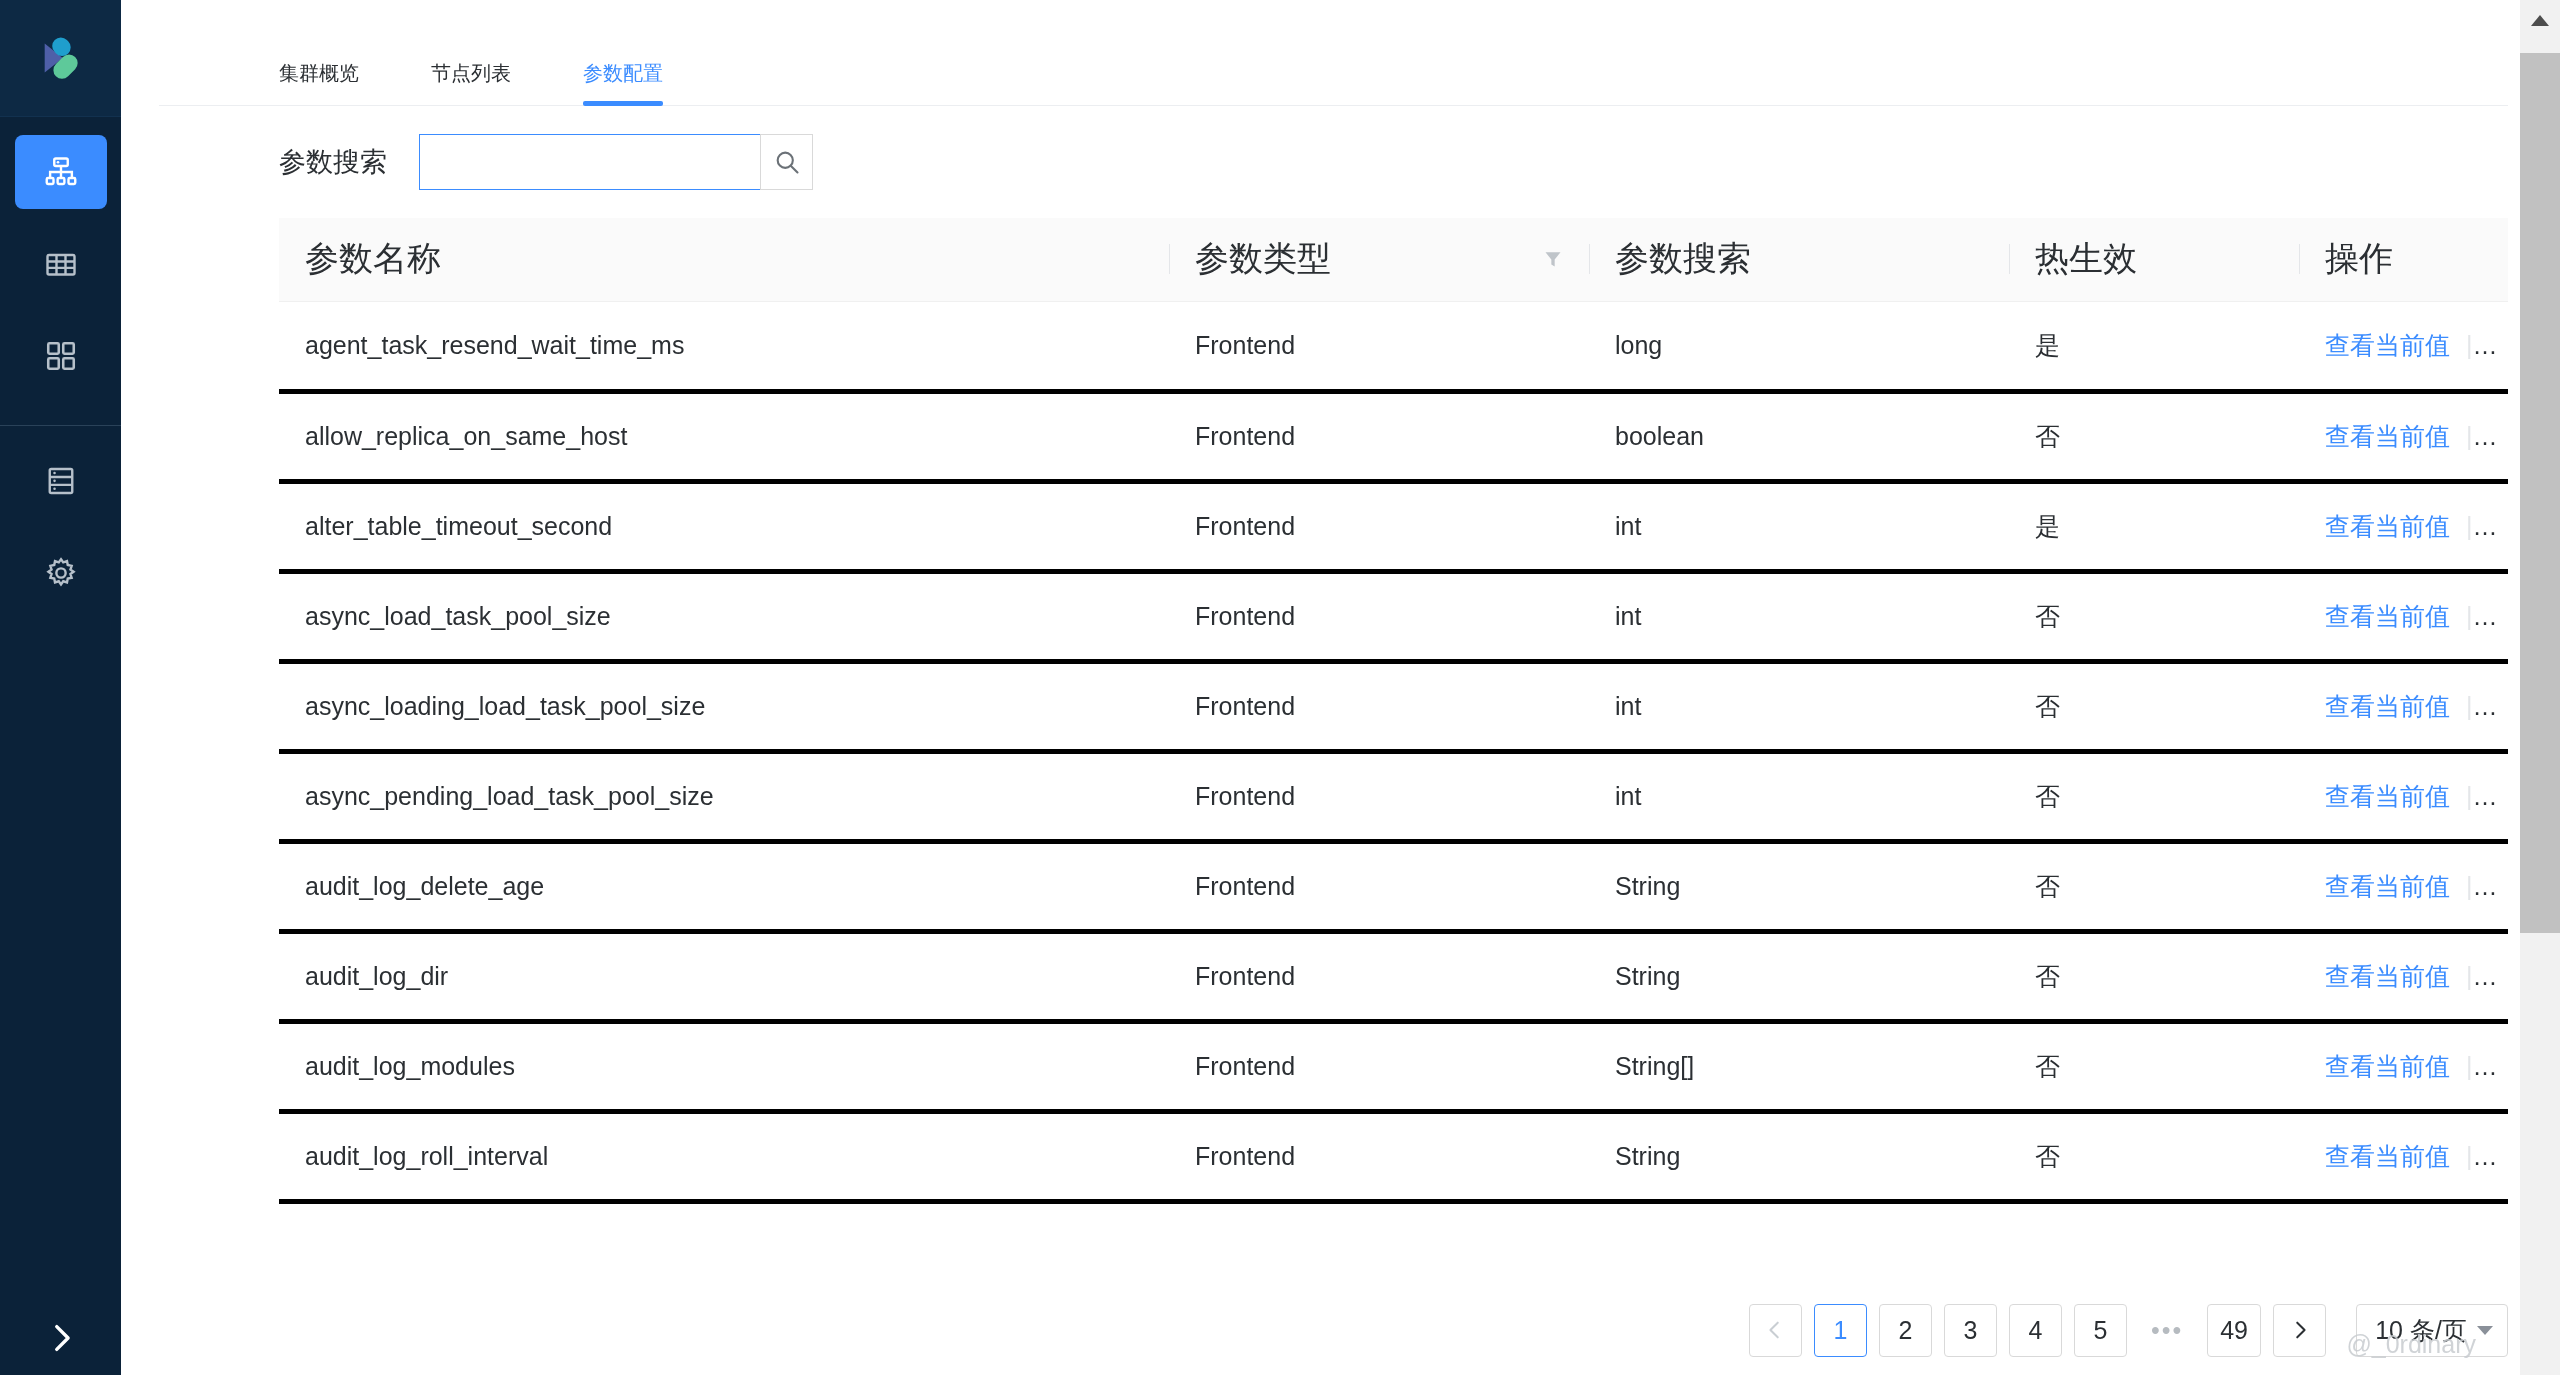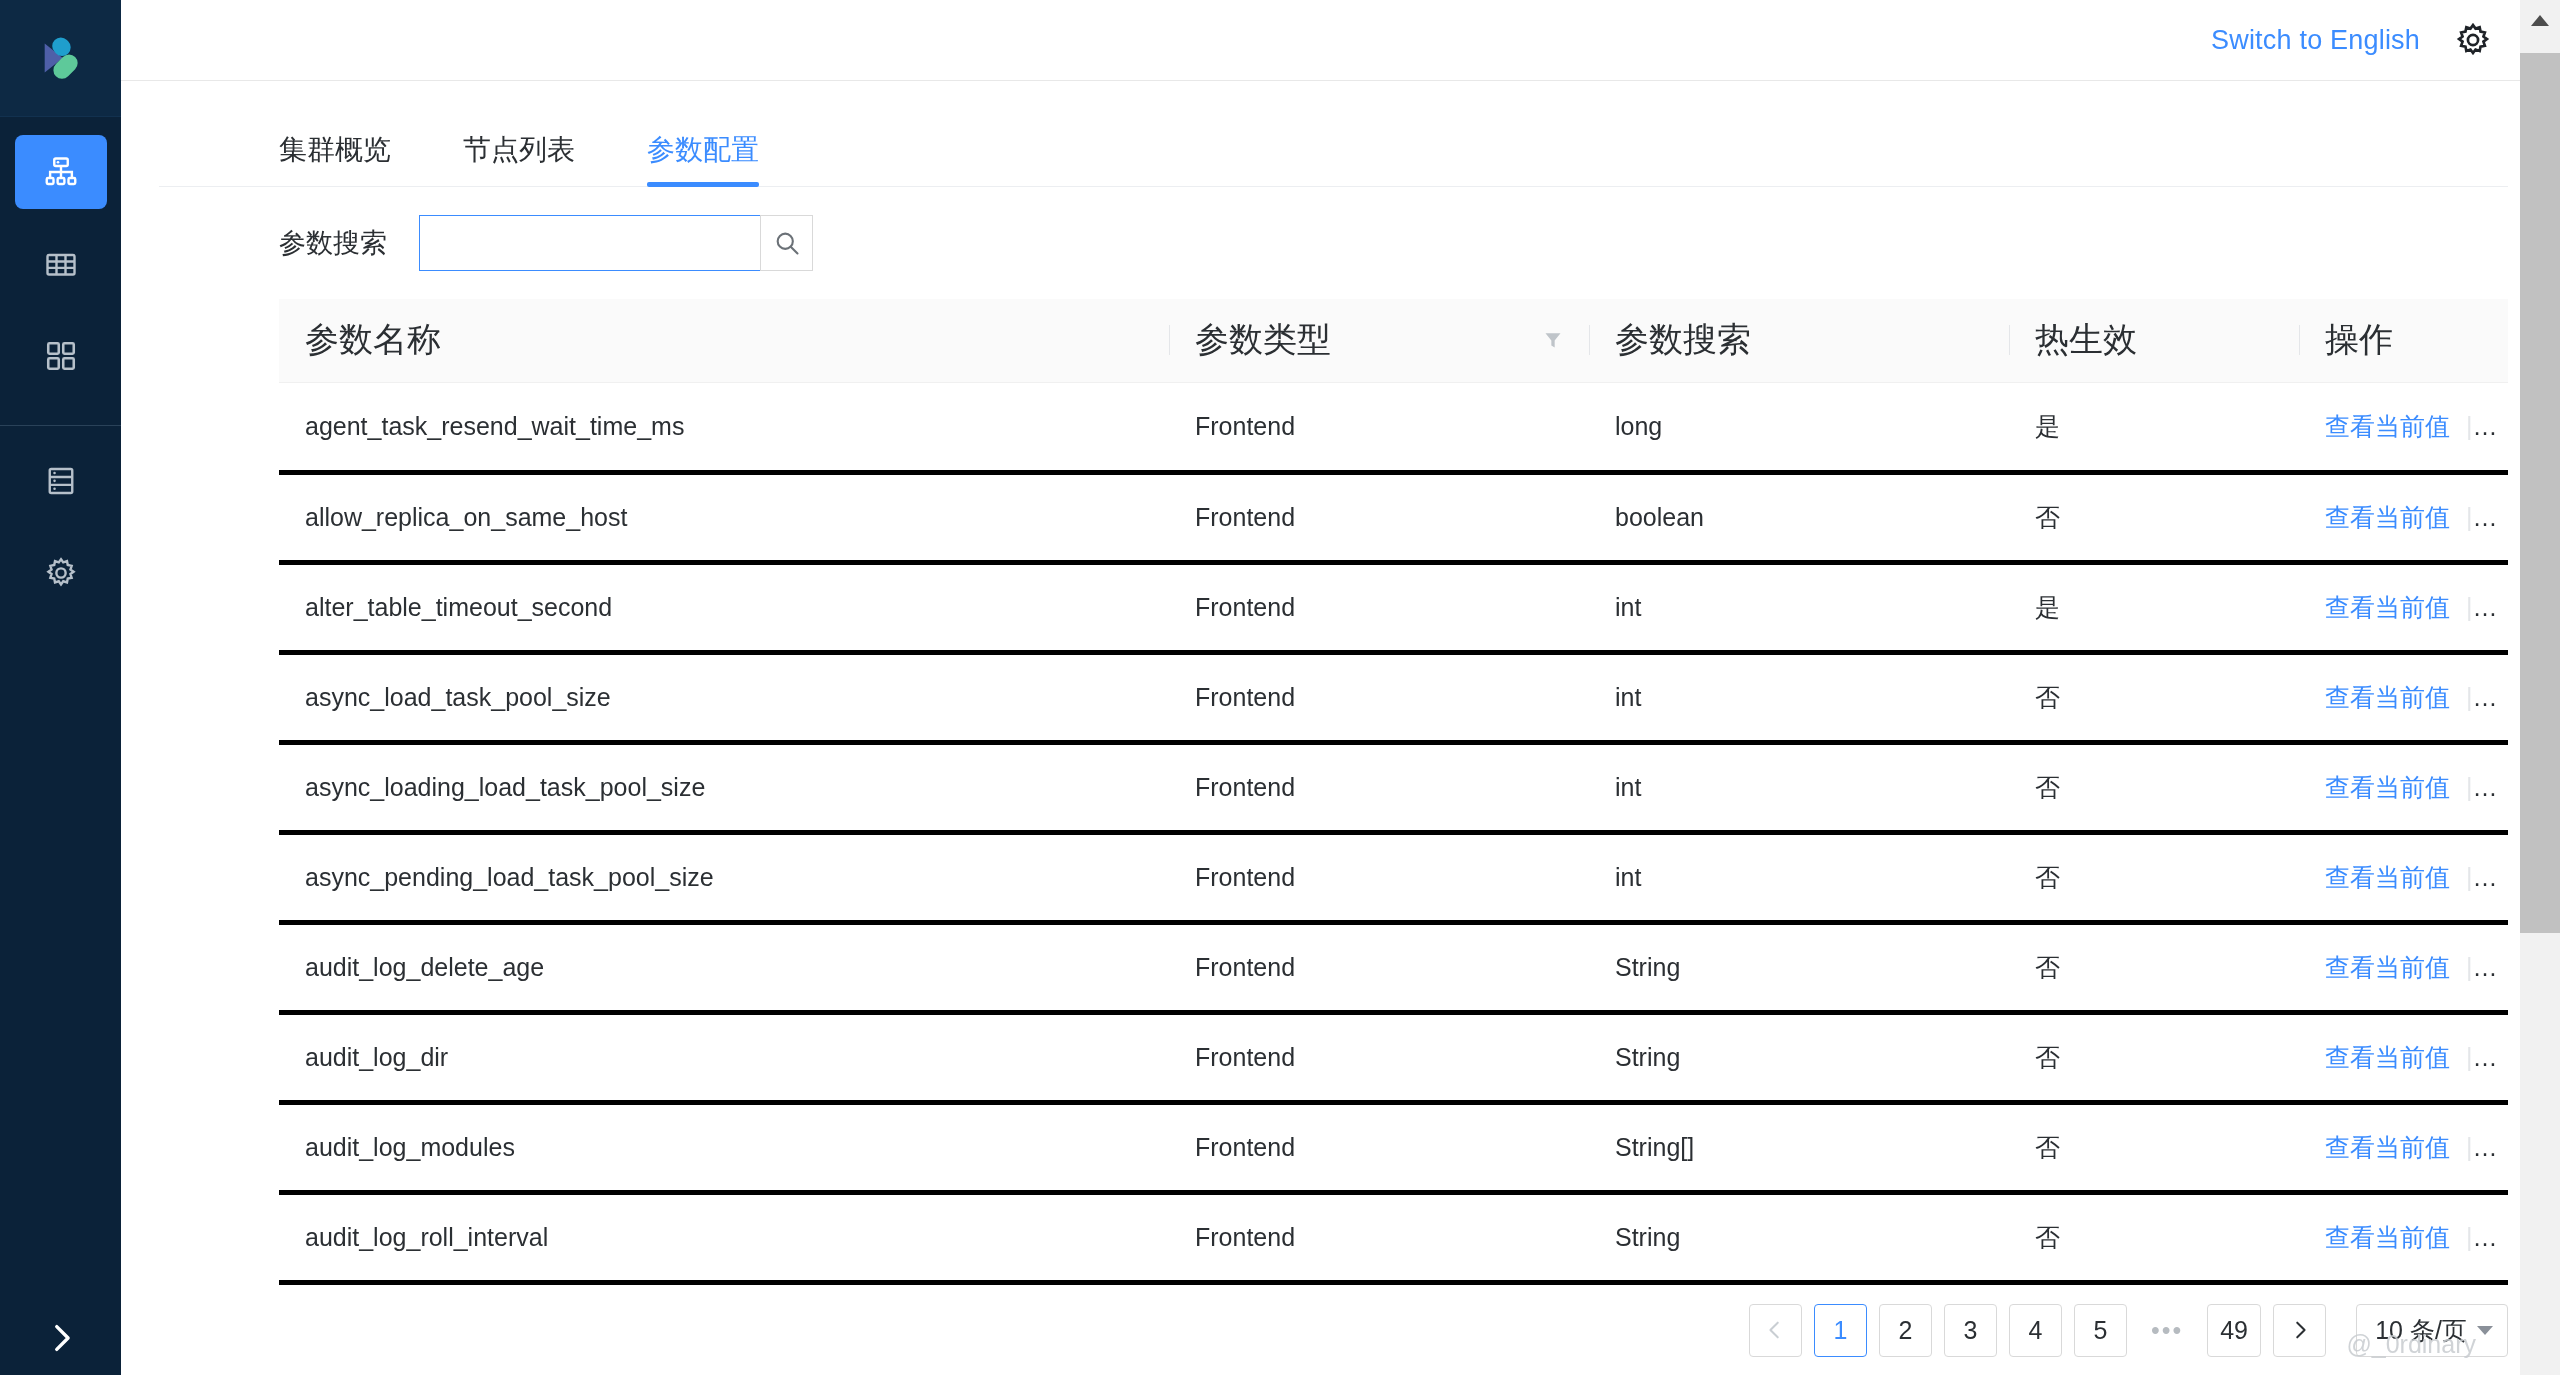--- a/index.html
+++ b/index.html
@@ -78,21 +78,21 @@
   }
 
   
   .tabs {
     display: flex; align-items: flex-end;
     height: 106px; flex: 0 0 106px;
     border-bottom: 1px solid #eceef1;
     padding-left: 120px;
   }
   .tab {
-    font-size: 28px; color: #2b2f33;
+    font-size: 20px; color: #2b2f33;
     padding-bottom: 22px; margin-right: 72px;
     cursor: pointer; position: relative;
     line-height: 1;
   }
   .tab.active { color: #3b8cff; }
   .tab.active::after {
     content: ""; position: absolute;
     left: 0; right: 0; bottom: -1px; height: 5px;
     background: #3b8cff; border-radius: 2px;
   }
@@ -273,27 +273,20 @@
 
     <div class="expand-btn">
       <svg viewBox="0 0 24 24" fill="none" stroke="#ffffff" stroke-width="2.4" stroke-linecap="round" stroke-linejoin="round">
         <polyline points="9 4 17 12 9 20"></polyline>
       </svg>
     </div>
   </aside>
 
   <section class="main">
 
-    <header class="topbar">
-      <span class="switch-lang">Switch to English</span>
-      <svg class="gear-top" viewBox="0 0 24 24" fill="none" stroke="#1f2328" stroke-width="1.7">
-        <circle cx="12" cy="12" r="3.2"></circle>
-        <path d="M12 2.6 l1.6 2.2 2.6-.9 .55 2.75 2.75 .55 -.9 2.6 2.2 1.6 -2.2 1.6 .9 2.6 -2.75 .55 -.55 2.75 -2.6-.9 -1.6 2.2 -1.6-2.2 -2.6 .9 -.55-2.75 -2.75-.55 .9-2.6 -2.2-1.6 2.2-1.6 -.9-2.6 2.75-.55 .55-2.75 2.6 .9 Z"></path>
-      </svg>
-    </header>
 
     <div class="content">
 
       <nav class="tabs">
         <div class="tab">集群概览</div>
         <div class="tab">节点列表</div>
         <div class="tab active">参数配置</div>
       </nav>
 
       <div class="searchbar">

